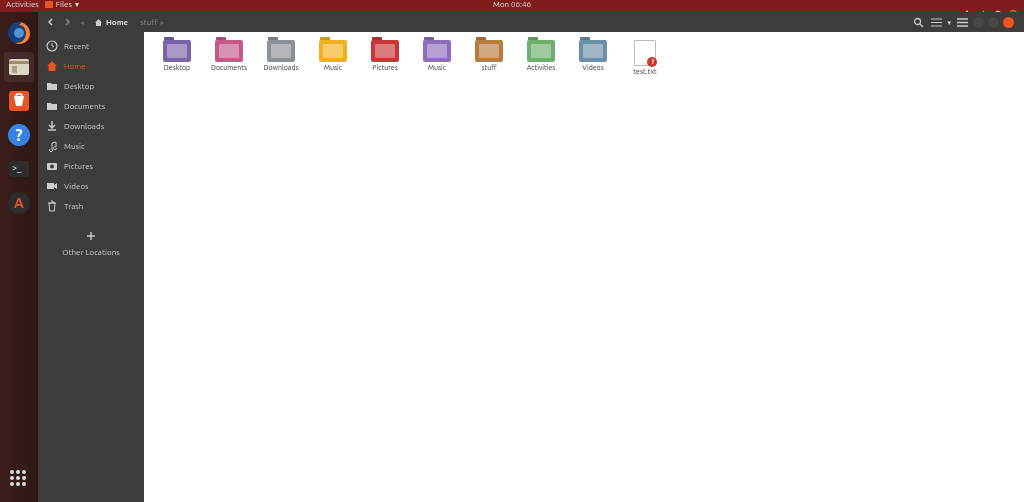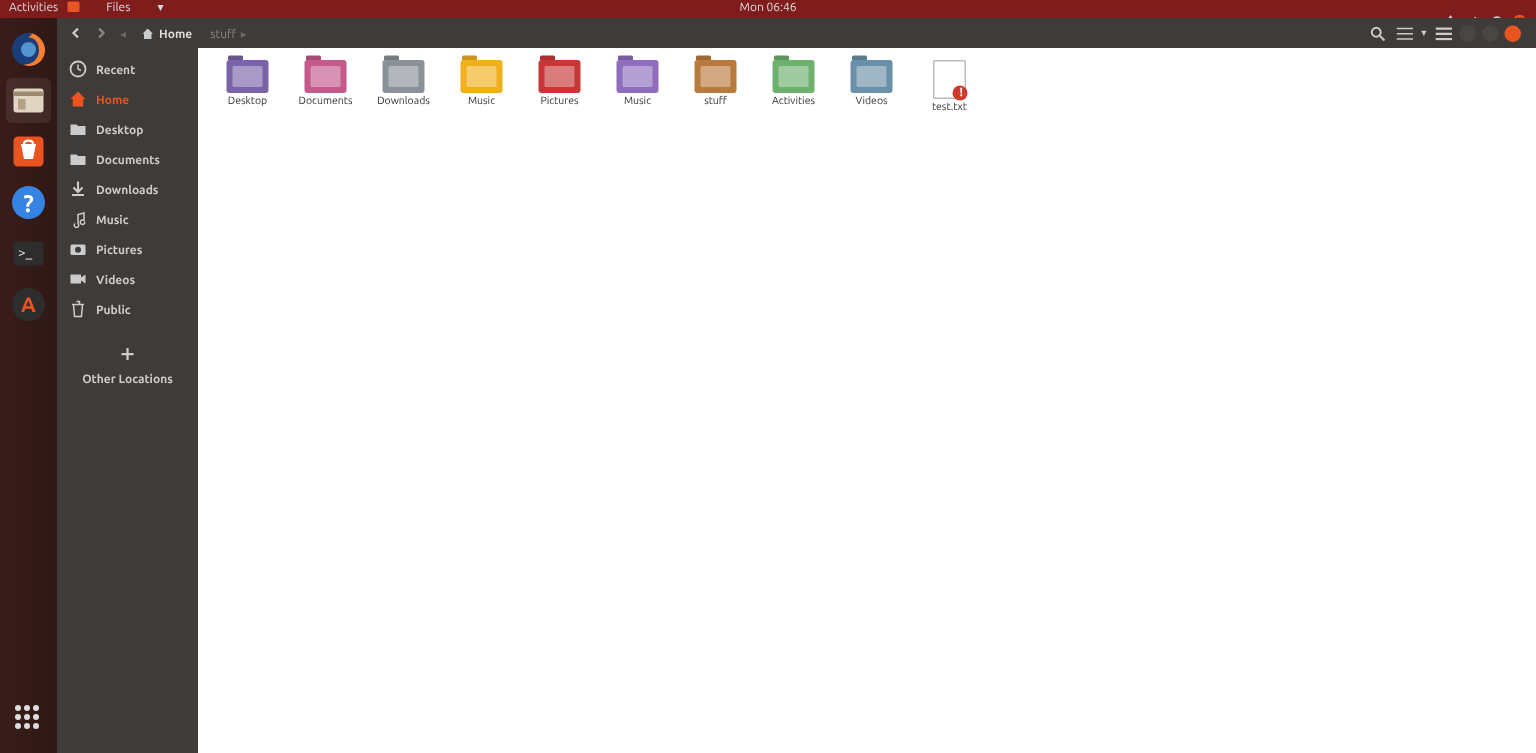--- a/index.html
+++ b/index.html
@@ -2,21 +2,21 @@
 <html><head>
 <meta charset="utf-8">
 <style>
 * { margin:0; padding:0; box-sizing:border-box; font-family:Ubuntu,Cantarell,sans-serif; }
 body { width:1024px; height:502px; background:#2c2c2c; overflow:hidden; position:relative; }
 
 .topbar { height:12px; background:#7f1d1d; display:flex; align-items:flex-start; color:#ddd; font-size:8px; padding:0 6px;flex-direction:column; }
 .topbar-left { display:flex; gap:6px; align-items:center; }
 .topbar-center { position:absolute; left:50%; transform:translateX(-50%); }
 .topbar-right { margin-left:auto; display:flex; gap:6px; align-items:center; }
-.files-menu { display:flex; align-items:center; gap:18px; }
+.files-menu { display:flex; align-items:center; gap:3px; }
 .files-icon { width:8px; height:7px; background:#e95420; border-radius:1px; display:inline-block; }
 
 .dock { position:absolute; left:0; top:12px; bottom:0; width:38px; background:linear-gradient(to right,#3a1d1a,#2e1815); display:flex; flex-direction:column; align-items:center; padding-top:6px; gap:4px; }
 .dock-item { width:30px; height:30px; border-radius:4px; display:flex; align-items:center; justify-content:center; cursor:pointer; }
 .dock-item.active { background:rgba(255,255,255,0.08); }
 .dock-bottom { margin-top:auto; margin-bottom:8px; }
 .apps-grid { width:18px; height:18px; display:grid; grid-template-columns:repeat(3,4px); grid-template-rows:repeat(3,4px); gap:2px; }
 .apps-grid span { background:#ddd; border-radius:50%; }
 
 .window { position:absolute; left:38px; top:12px; right:0; bottom:0; display:flex; flex-direction:column; }
@@ -25,21 +25,21 @@
 .nav-btn { width:14px; height:14px; display:flex; align-items:center; justify-content:center; border-radius:2px; cursor:pointer; color:#aaa; }
 .path-area { display:flex; align-items:center; gap:4px; padding-left:6px; }
 .path-seg { display:flex; align-items:center; gap:3px; padding:2px 4px; }
 .path-seg:last-child { color:#888; }
 .header-actions { margin-left:auto; display:flex; gap:4px; padding-right:10px; align-items:center; }
 .header-icon { width:14px; height:14px; display:flex; align-items:center; justify-content:center; color:#ccc; cursor:pointer; }
 .window-ctrl { width:11px; height:11px; border-radius:50%; background:#4a4643; display:inline-block; }
 .window-ctrl.close { background:#e95420; }
 
 .main { flex:1; display:flex; }
-.sidebar { width:94px; background:#3f3b38; color:#ccc; font-size:8px; padding-top:4px;font-weight:bold; }
+.sidebar { width:106px; background:#3f3b38; color:#ccc; font-size:8px; padding-top:4px; }
 .side-item { display:flex; align-items:center; gap:6px; padding:4px 8px; cursor:pointer; }
 .side-item.active { color:#e95420; }
 .side-icon { width:12px; height:12px; display:flex; align-items:center; justify-content:center; }
 
 .content { flex:1; background:#fff; padding:8px 10px; display:flex; flex-wrap:wrap; align-content:flex-start; gap:4px 6px; }
 .item { width:46px; display:flex; flex-direction:column; align-items:center; gap:2px; cursor:pointer; font-size:7px; color:#333; }
 .folder-icon { width:28px; height:22px; border-radius:2px; position:relative; }
 .folder-icon::before { content:''; position:absolute; top:-3px; left:1px; width:10px; height:3px; border-radius:1px 1px 0 0; background:inherit; filter:brightness(0.85); }
 .folder-inner { position:absolute; top:4px; left:4px; right:4px; bottom:4px; background:rgba(255,255,255,0.35); border-radius:1px; }
 .file-icon { width:22px; height:26px; background:#fff; border:1px solid #bbb; border-radius:1px; position:relative; }
@@ -267,21 +267,21 @@
             </svg>
           </span>
           <span>Videos</span>
         </div>
         <div class="side-item">
           <span class="side-icon">
             <svg width="12" height="12" viewBox="0 0 12 12">
               <path d="M3 3h6l-.7 8H3.7zM2 3h8M5 1h2v2" fill="none" stroke="currentColor"></path>
             </svg>
           </span>
-          <span>Public</span>
+          <span>Trash</span>
         </div>
         <div class="side-item" style="margin-top: 10px; flex-direction: column;">
           <span class="side-icon">
             <svg width="12" height="12" viewBox="0 0 12 12">
               <path d="M6 2v8M2 6h8" stroke="currentColor" stroke-width="1.5"></path>
             </svg>
           </span>
           <span>Other Locations</span>
         </div>
       </div>

